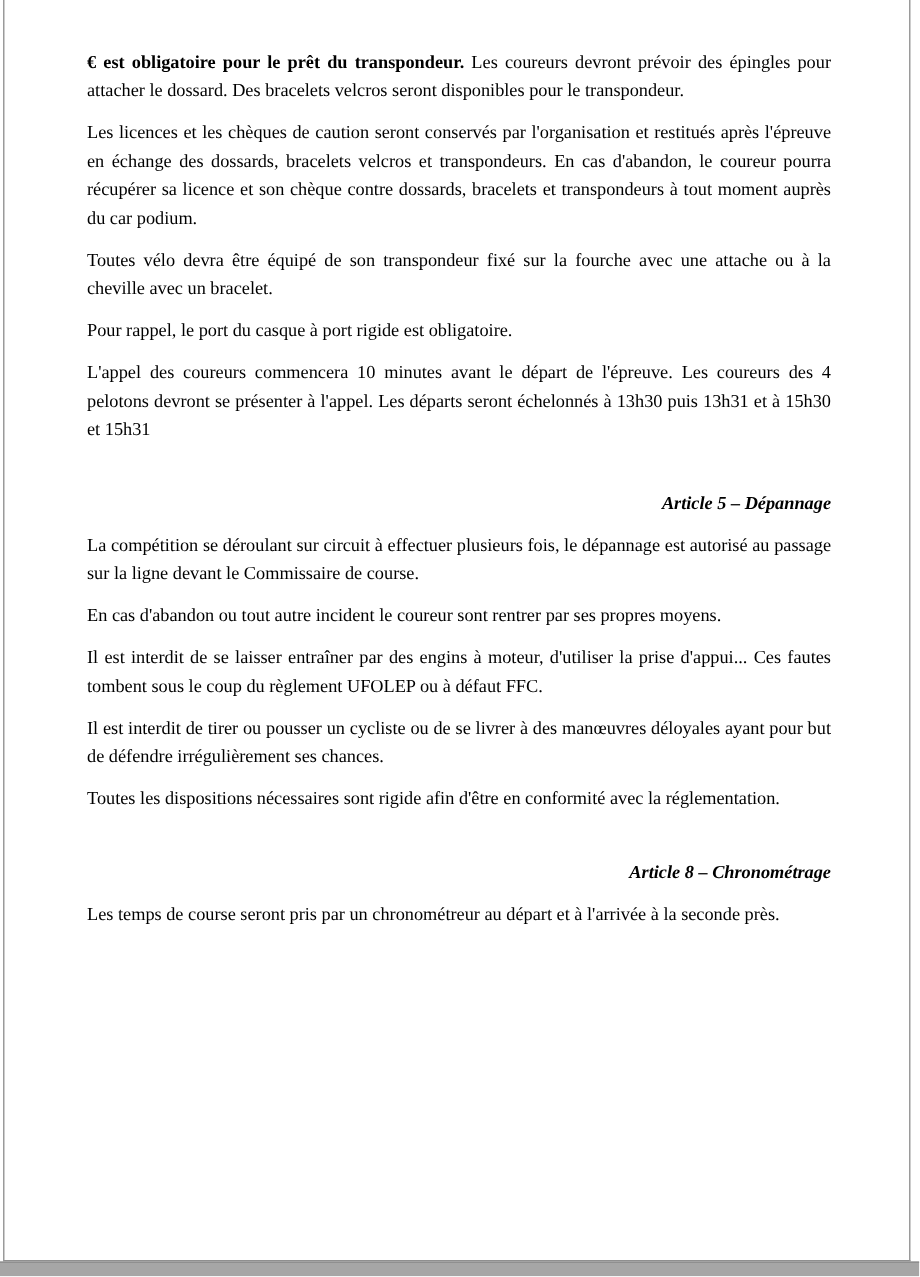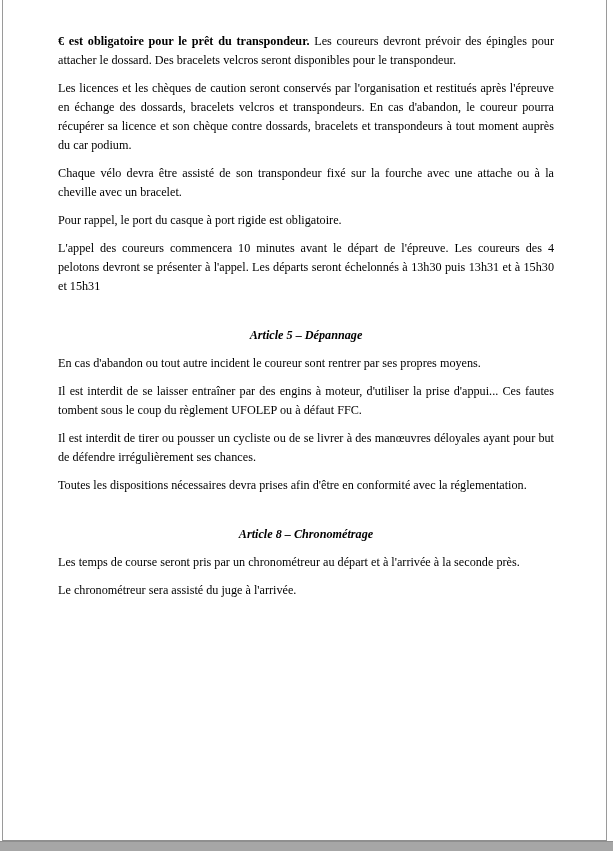--- a/index.html
+++ b/index.html
@@ -29,48 +29,48 @@
     color: #000000;
     font-size: 12.2px;
     line-height: 19px;
     text-align: justify;
   }
   .page-content p.para { margin: 0 0 9px 0; }
   .page-content p.heading {
     margin: 30px 0 9px 0;
     font-weight: bold;
     font-style: italic;
-    text-align: center;
+    text-align: right;
   }
   .page-content .bold { font-weight: bold; }
   .page-bottom-gap {
     position: absolute;
     left: 0;
     bottom: 0;
     width: 613px;
     height: 9px;
     background: #a6a6a6;
     border-top: 1px solid #8f8f8f;
   }
 </style>
 </head>
 <body>
 
 <div class="viewport">
   <div class="page">
     <div class="page-content">
         <p class="para"><span class="bold">€ est obligatoire pour le prêt du transpondeur.</span><span> Les coureurs devront prévoir des épingles pour attacher le dossard. Des bracelets velcros seront disponibles pour le transpondeur.</span></p>
         <p class="para"><span>Les licences et les chèques de caution seront conservés par l'organisation et restitués après l'épreuve en échange des dossards, bracelets velcros et transpondeurs. En cas d'abandon, le coureur pourra récupérer sa licence et son chèque contre dossards, bracelets et transpondeurs à tout moment auprès du car podium.</span></p>
-        <p class="para"><span>Chaque vélo devra être assisté de son transpondeur fixé sur la fourche avec une attache ou à la cheville avec un bracelet.</span></p>
+        <p class="para"><span>Toutes vélo devra être équipé de son transpondeur fixé sur la fourche avec une attache ou à la cheville avec un bracelet.</span></p>
         <p class="para"><span>Pour rappel, le port du casque à port rigide est obligatoire.</span></p>
         <p class="para"><span>L'appel des coureurs commencera 10 minutes avant le départ de l'épreuve. Les coureurs des 4 pelotons devront se présenter à l'appel. Les départs seront échelonnés à 13h30 puis 13h31 et à 15h30 et 15h31</span></p>
         <p class="heading"><span class="bold">Article 5 – Dépannage</span></p>
+        <p class="para"><span>La compétition se déroulant sur circuit à effectuer plusieurs fois, le dépannage est autorisé au passage sur la ligne devant le Commissaire de course.</span></p>
         <p class="para"><span>En cas d'abandon ou tout autre incident le coureur sont rentrer par ses propres moyens.</span></p>
         <p class="para"><span>Il est interdit de se laisser entraîner par des engins à moteur, d'utiliser la prise d'appui... Ces fautes tombent sous le coup du règlement UFOLEP ou à défaut FFC.</span></p>
         <p class="para"><span>Il est interdit de tirer ou pousser un cycliste ou de se livrer à des manœuvres déloyales ayant pour but de défendre irrégulièrement ses chances.</span></p>
-        <p class="para"><span>Toutes les dispositions nécessaires devra prises afin d'être en conformité avec la réglementation.</span></p>
+        <p class="para"><span>Toutes les dispositions nécessaires sont rigide afin d'être en conformité avec la réglementation.</span></p>
         <p class="heading"><span class="bold">Article 8 – Chronométrage</span></p>
         <p class="para"><span>Les temps de course seront pris par un chronométreur au départ et à l'arrivée à la seconde près.</span></p>
-        <p class="para"><span>Le chronométreur sera assisté du juge à l'arrivée.</span></p>
       </div>
   </div>
   <div class="page-bottom-gap"></div>
 </div>
 
 </body></html>

